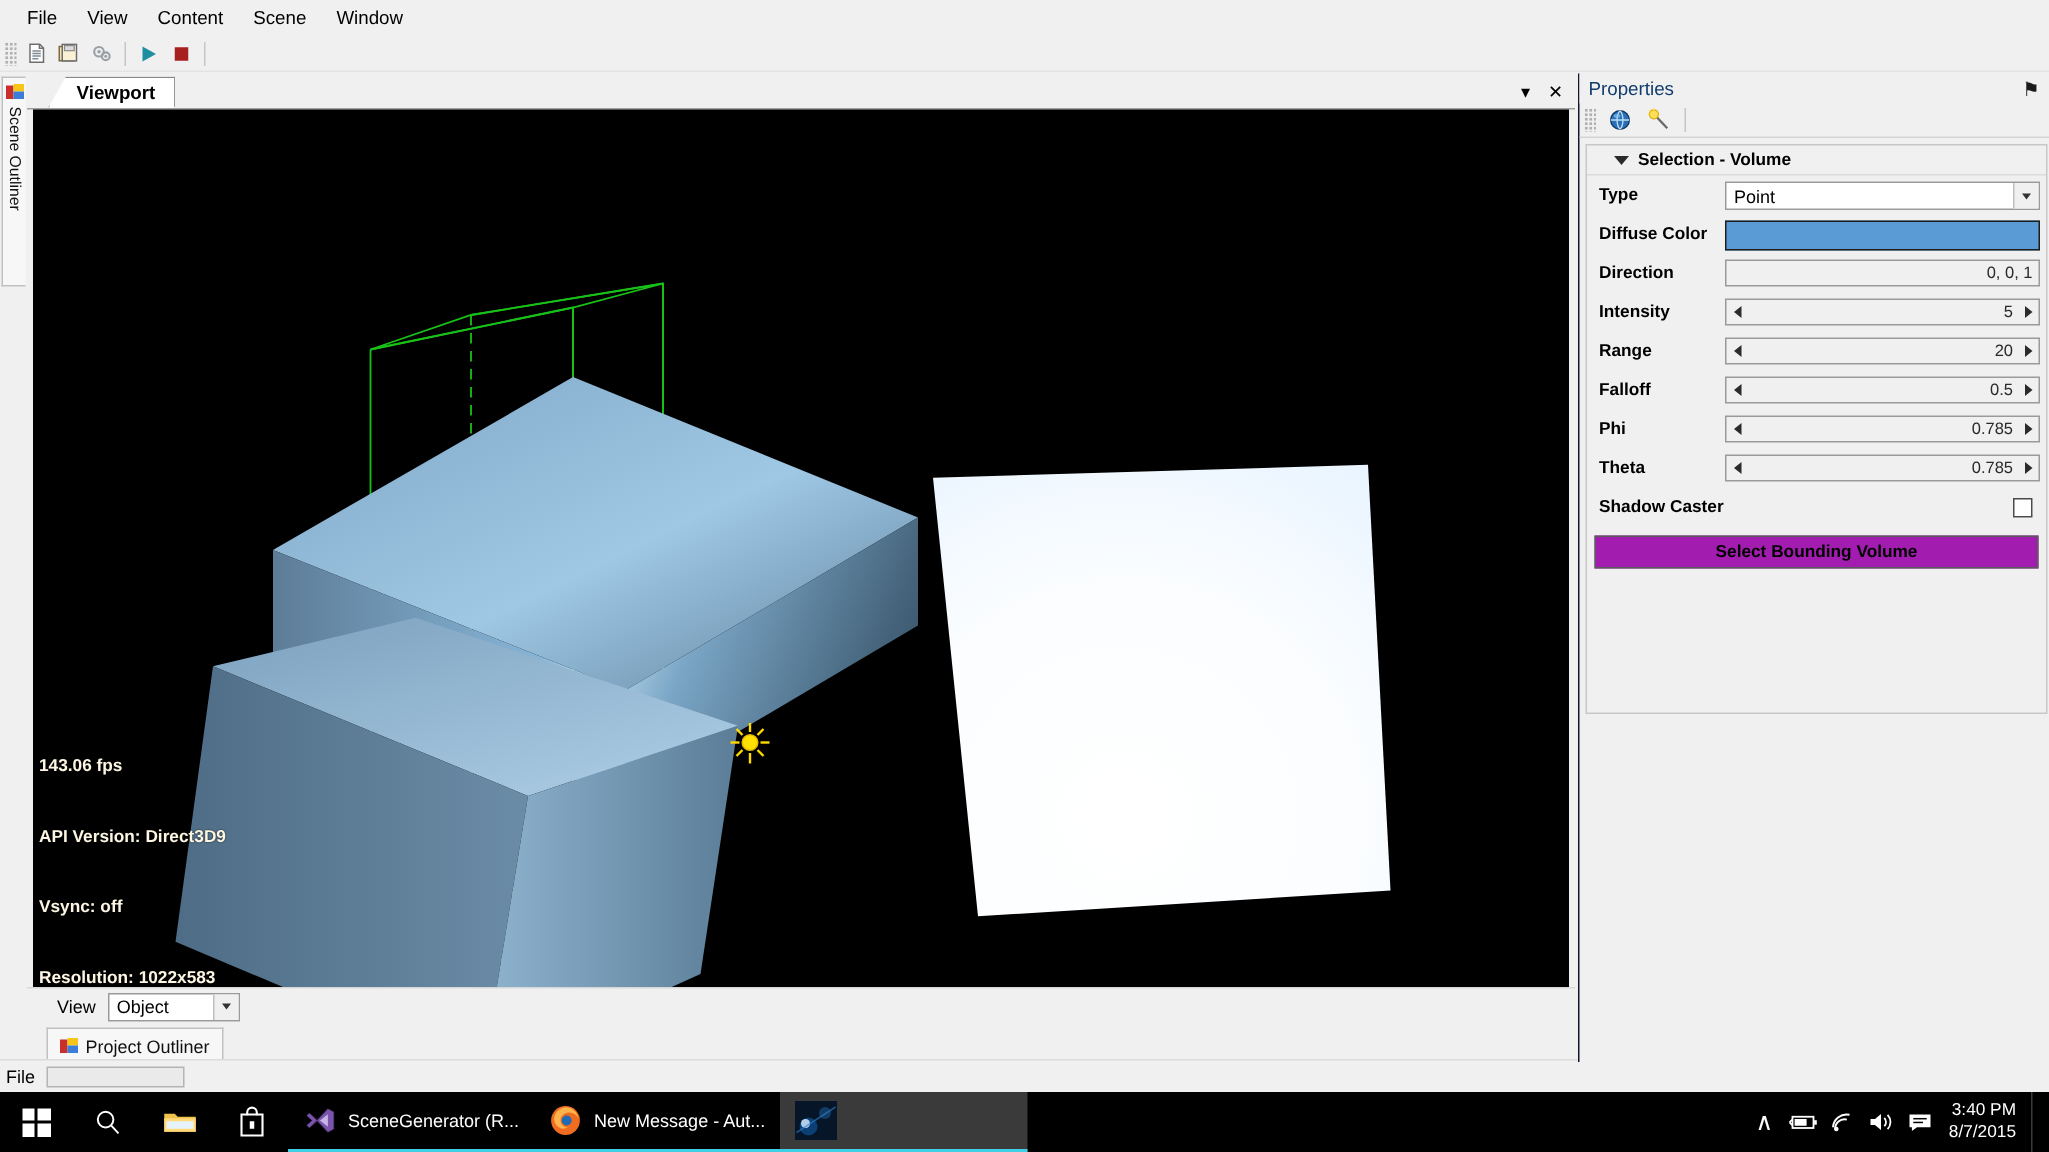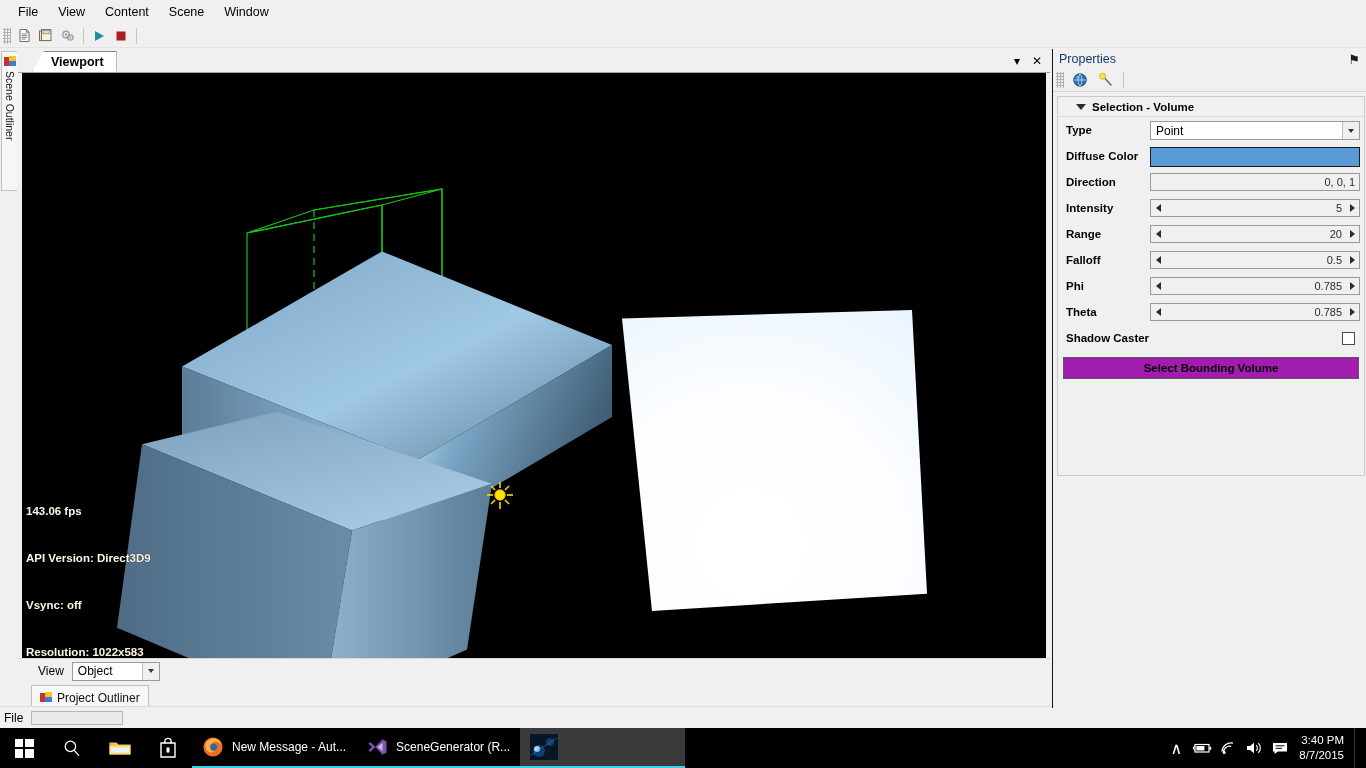--- a/index.html
+++ b/index.html
@@ -622,35 +622,35 @@
     <div class="tb-icobtn">
       <svg width="20" height="22" viewBox="0 0 20 22">
         <path d="M3 6h14v14H3z" fill="none" stroke="#fff" stroke-width="1.4"></path>
         <path d="M6.8 6.5V4.6a3.2 3.2 0 0 1 6.4 0v1.9" fill="none" stroke="#fff" stroke-width="1.4"></path>
         <path d="M8.5 10.5h3v5h-3z" fill="#fff"></path>
       </svg>
     </div>
 
     <div class="task-item open">
       <svg width="22" height="22" viewBox="0 0 22 22">
-        <circle cx="11" cy="11" r="9.6" fill="#f06c20"></circle>
-        <path d="M11 2.2c4.4 0 8 3.2 8.6 7.3-1.6-3-4.7-4.4-7.6-3.6-3.1.8-4.6 3.3-4.2 5.8.4 2.4 2.5 4 4.8 3.7-2.3 1.7-5.6 1.3-7.4-1C3.1 12 2.9 8.8 4.4 6.3A8.9 8.9 0 0 1 11 2.2z" fill="#ffb34d"></path>
-        <circle cx="11.8" cy="11" r="3.3" fill="#1f6bb5"></circle>
-      </svg>
-      <span class="task-label">New Message - Aut...</span>
-    </div>
-
-    <div class="task-item open">
-      <svg width="22" height="22" viewBox="0 0 22 22">
         <path d="M16.5 2.5 21 5v12l-4.5 2.5-7-7.2-5.4 4.1L2 14.4 6.1 11 2 7.6l2.1-2 5.4 4.1z" fill="#8f62c4" opacity="0.18"></path>
         <path d="M16.6 3.4 20.4 5.4v11.2l-3.8 2-7.2-7.6z" fill="#7a53ad"></path>
         <path d="M2.6 7.8 4.3 6.2 9.4 11l-5.1 4.8-1.7-1.6L6 11z" fill="#7a53ad"></path>
         <path d="M16.6 6.8v8.4L11.3 11z" fill="#c6b5e2"></path>
       </svg>
       <span class="task-label">SceneGenerator (R...</span>
+    </div>
+
+    <div class="task-item open">
+      <svg width="22" height="22" viewBox="0 0 22 22">
+        <circle cx="11" cy="11" r="9.6" fill="#f06c20"></circle>
+        <path d="M11 2.2c4.4 0 8 3.2 8.6 7.3-1.6-3-4.7-4.4-7.6-3.6-3.1.8-4.6 3.3-4.2 5.8.4 2.4 2.5 4 4.8 3.7-2.3 1.7-5.6 1.3-7.4-1C3.1 12 2.9 8.8 4.4 6.3A8.9 8.9 0 0 1 11 2.2z" fill="#ffb34d"></path>
+        <circle cx="11.8" cy="11" r="3.3" fill="#1f6bb5"></circle>
+      </svg>
+      <span class="task-label">New Message - Aut...</span>
     </div>
 
     <div class="task-item active" style="width:165px;">
       <svg width="28" height="26" viewBox="0 0 28 26">
         <rect x="0" y="0" width="28" height="26" fill="#061527"></rect>
         <circle cx="9" cy="17" r="6" fill="#0d3f77"></circle>
         <circle cx="7" cy="15" r="3" fill="#cfe9ff" opacity="0.85"></circle>
         <ellipse cx="20" cy="8" rx="4" ry="4" fill="#123c66"></ellipse>
         <path d="M1 21 L27 4" stroke="#2f7fc4" stroke-width="1" opacity="0.6" fill="none"></path>
       </svg>

